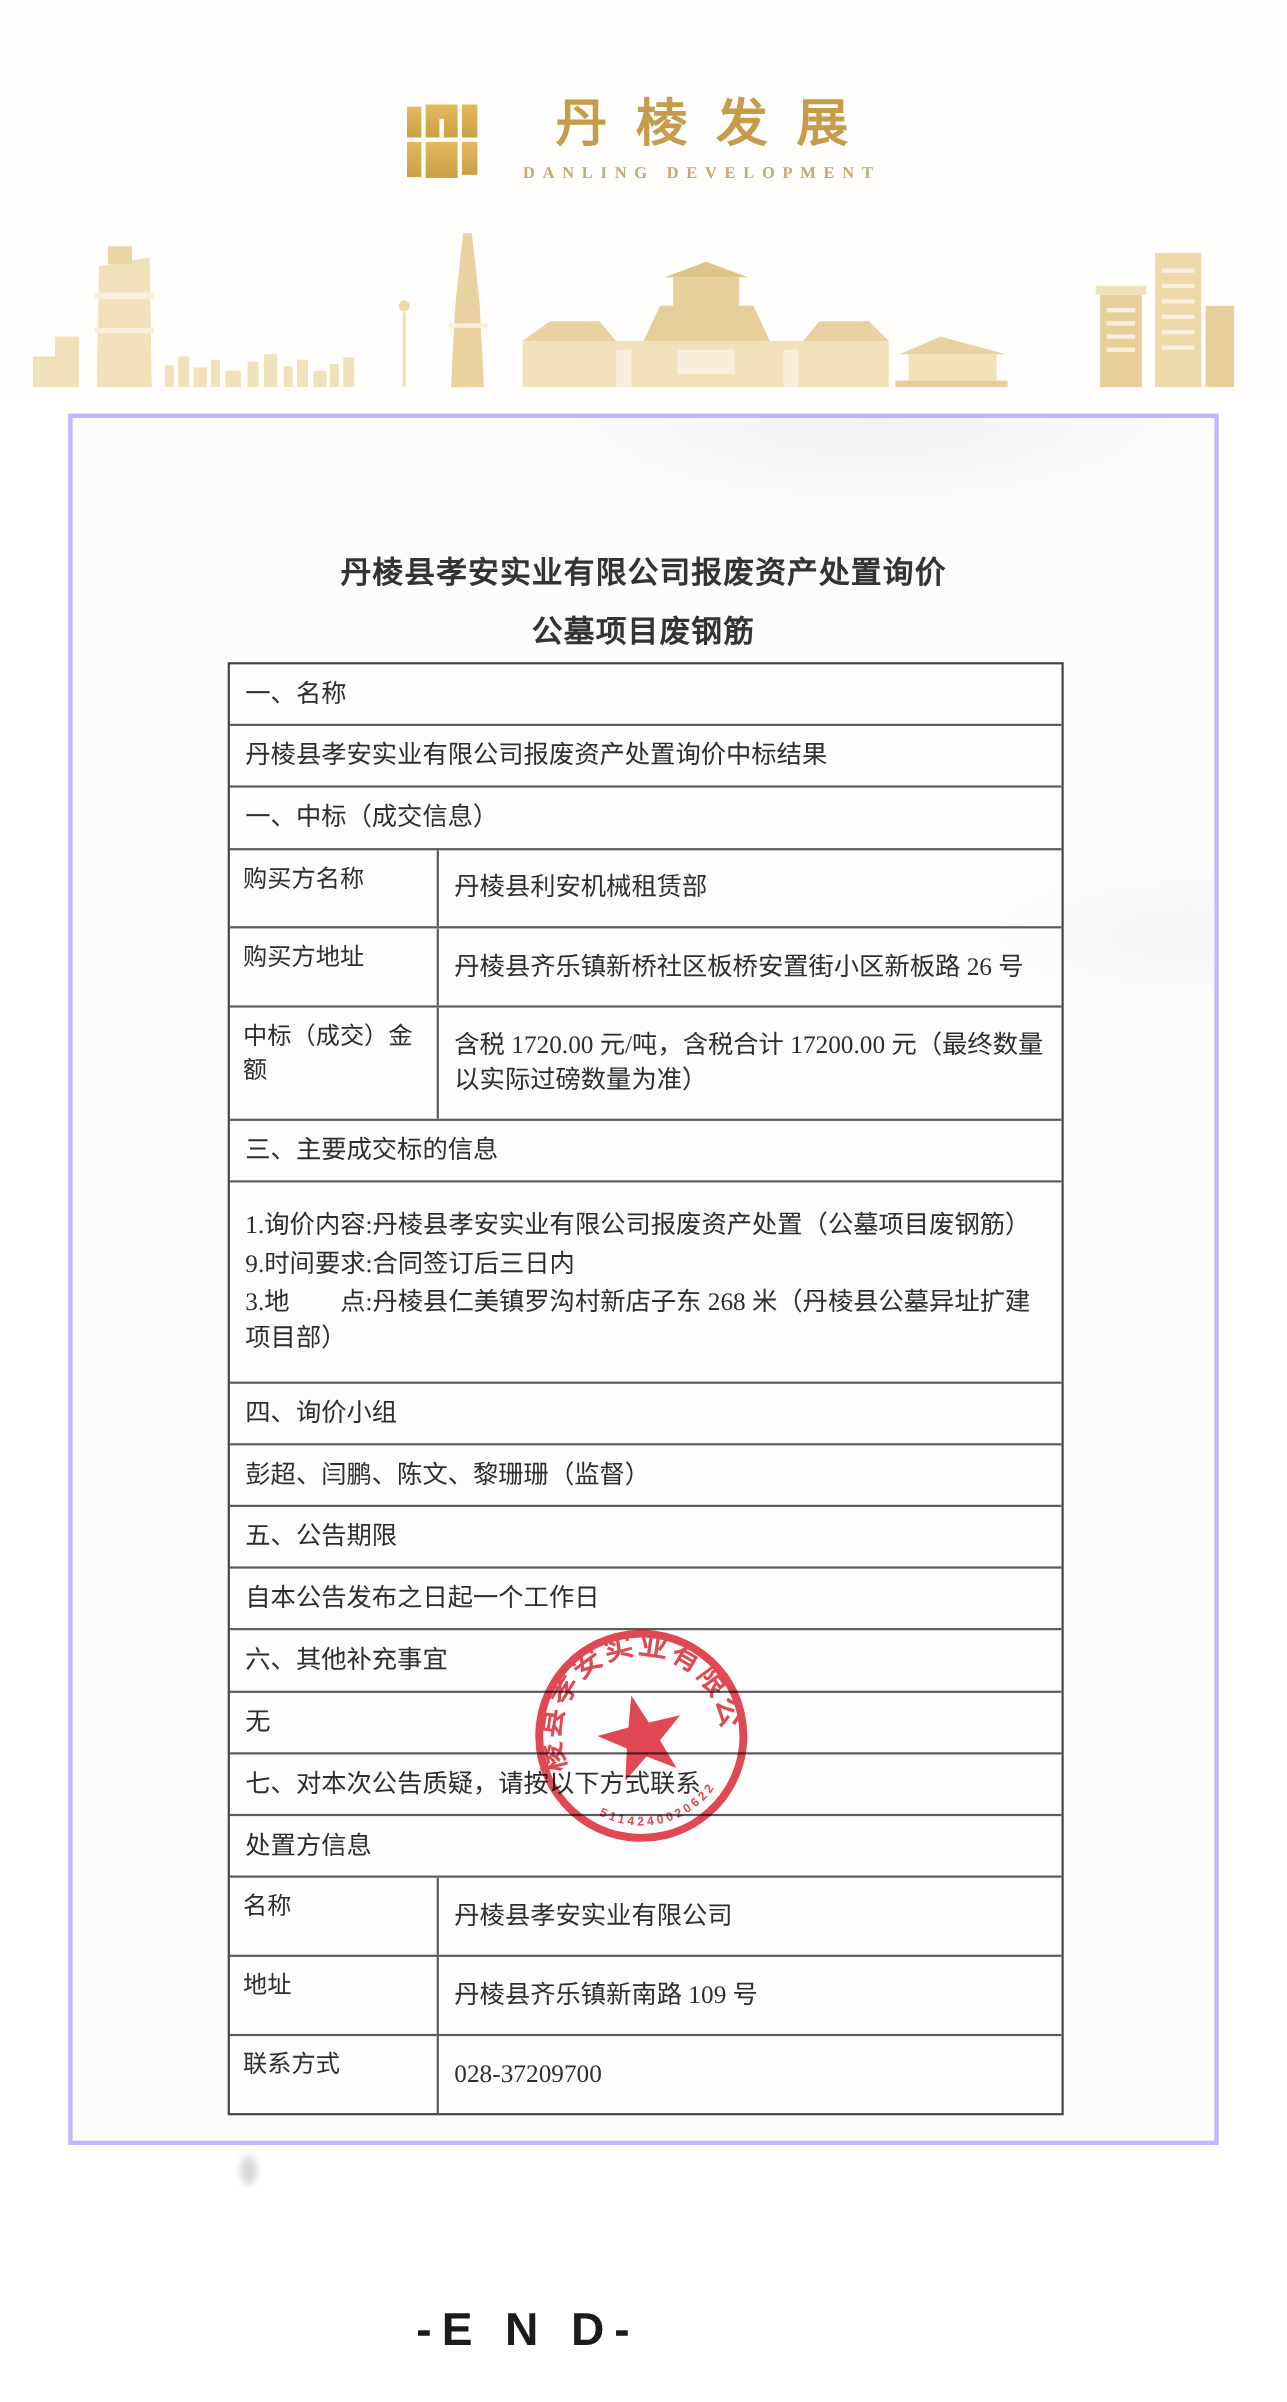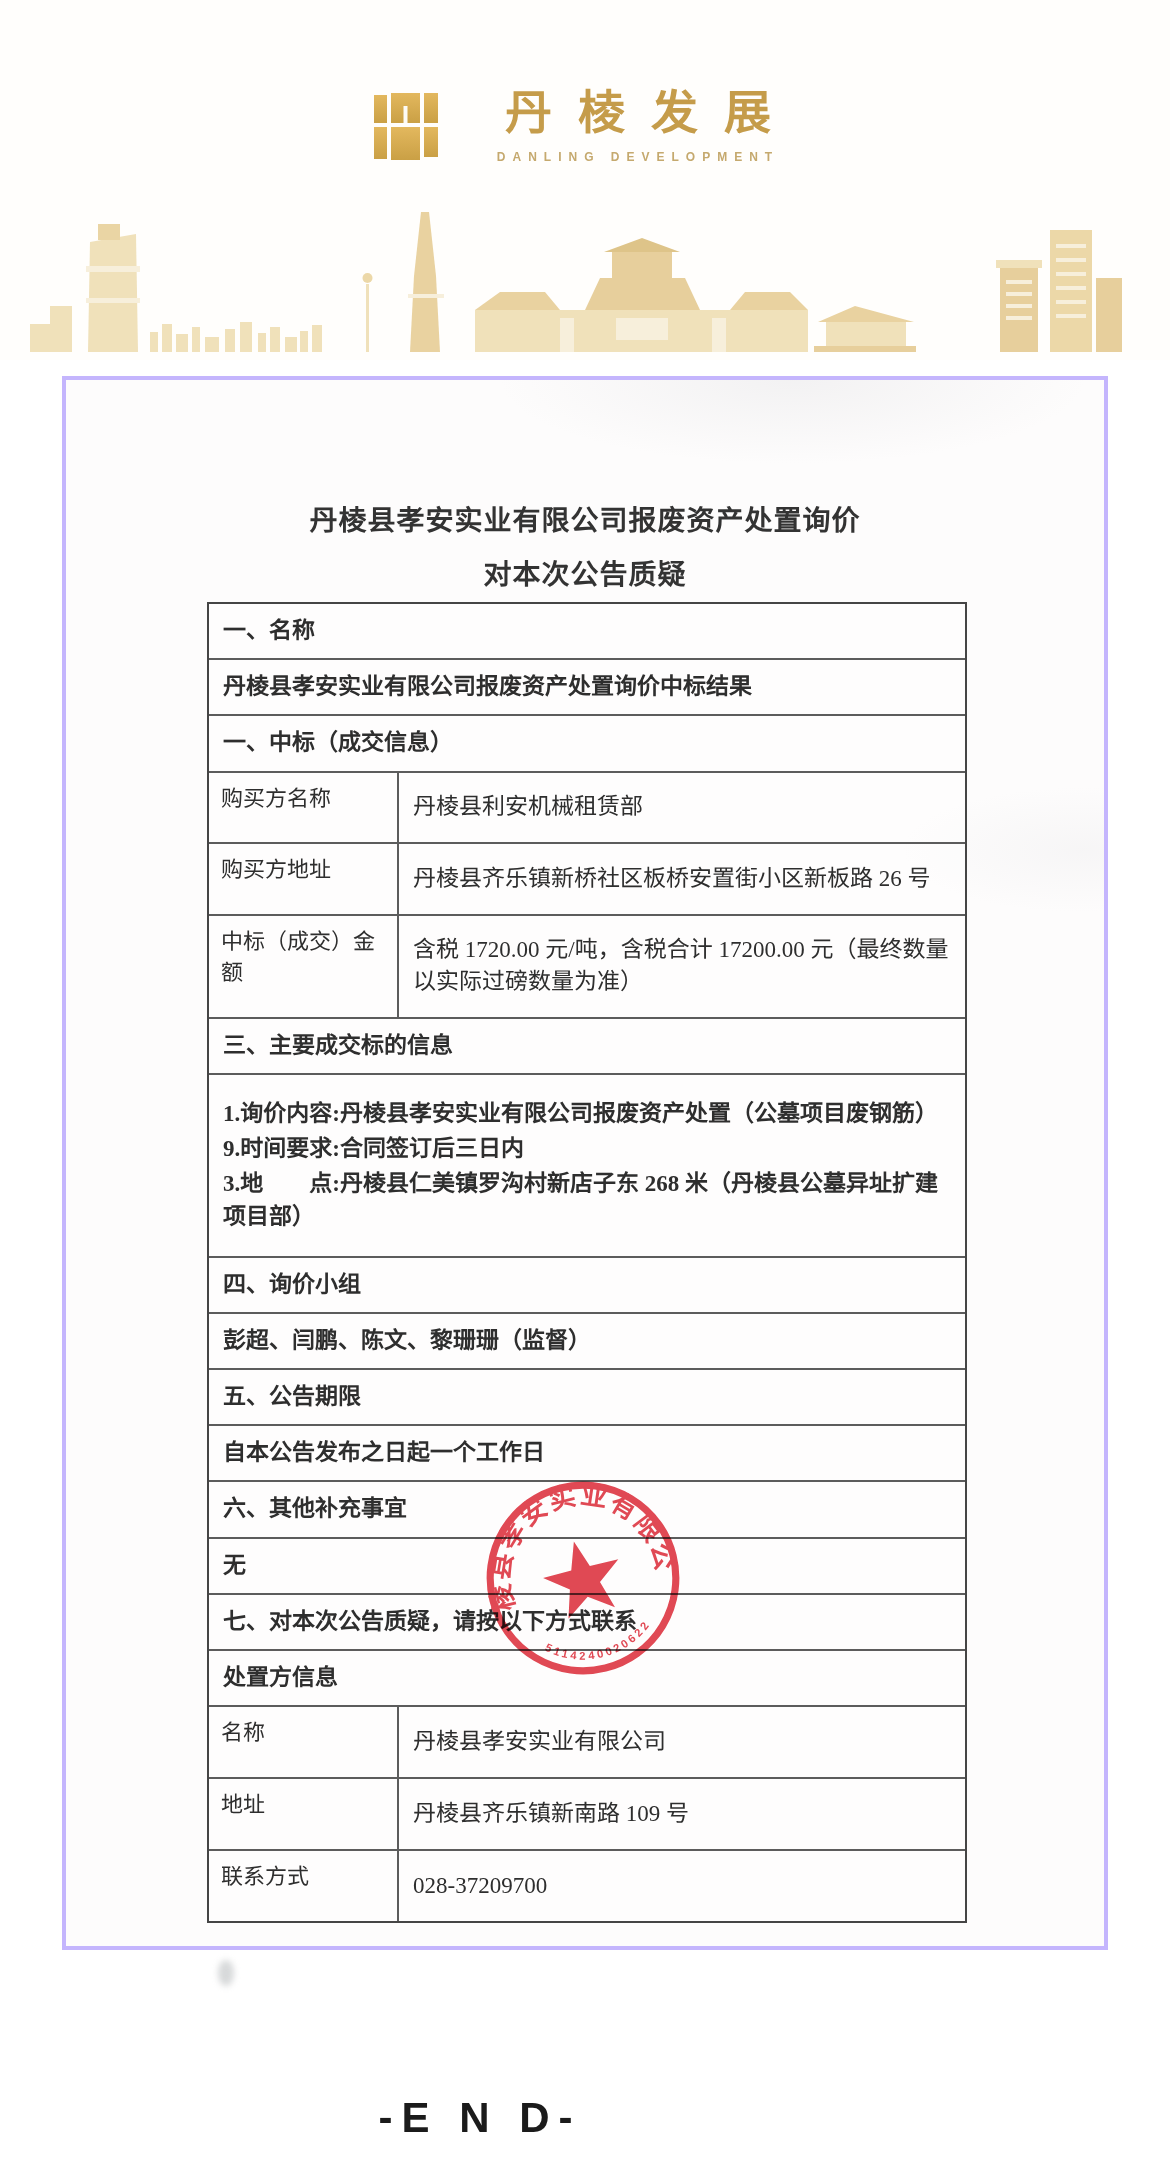--- a/index.html
+++ b/index.html
@@ -11,22 +11,22 @@
   .header{position:absolute;left:0;top:0;width:1170px;height:360px;background:#fffefc;}
   .brand{position:absolute;left:0;top:86px;width:1170px;display:flex;justify-content:center;align-items:center;gap:40px;}
   .logo-mark{width:66px;height:70px;flex:0 0 66px;}
   .brand-text{display:flex;flex-direction:column;align-items:center;}
   .brand-title{
     font-size:47px;font-weight:bold;letter-spacing:26px;text-indent:26px;
     color:#c59c4a;font-family:"Liberation Serif",serif;line-height:1.15;
     text-shadow:0 1px 0 rgba(255,255,255,.6);
   }
   .brand-sub{
-    margin-top:10px;font-size:12px;letter-spacing:7px;color:#c5a96e;
-    font-family:Liberation Sans, sans-serif;font-weight:bold;
+    margin-top:10px;font-size:15px;letter-spacing:7px;color:#c5a96e;
+    font-family:Liberation Serif, serif;font-weight:bold;
   }
   .skyline{position:absolute;left:0;top:206px;width:1170px;height:146px;}
   
   .card{
     position:absolute;left:62px;top:376px;width:1038px;height:1566px;
     background:#fdfcfc;border:4px solid #c4b5fd;
     font-family:"Liberation Serif",serif;
   }
   .paper-shade{
     position:absolute;inset:0;pointer-events:none;
@@ -43,21 +43,21 @@
   .doc-title.l1{top:118px;}
   .doc-title.l2{top:172px;}
   
   .table{
     position:absolute;left:141px;top:222px;width:760px;
     border:2px solid #454545;box-sizing:border-box;background:rgba(255,255,255,.35);
   }
   .t-row{display:flex;border-bottom:2px solid #5c5c5c;}
   .t-row:last-child{border-bottom:none;}
   .cell{box-sizing:border-box;font-size:23px;color:#2e2e2e;line-height:1.4;padding:11px 14px;}
-  .cell.full{flex:1;font-weight:bold;}
+  .cell.full{flex:1;}
   .t-row.pair .label{
     flex:0 0 190px;width:190px;border-right:2px solid #5c5c5c;
     font-size:22px;display:flex;align-items:center;padding:11px 8px 28px 12px;
   }
   .t-row.pair .value{flex:1;display:flex;align-items:center;}
   .cell.multi{padding:20px 14px;}
   .cell.multi div{margin:3px 0;}
   
   .seal{
     position:absolute;left:415px;top:1096px;width:204px;height:204px;
@@ -159,21 +159,21 @@
       </g>
     </g>
   </svg>
 </div>
 
 <div class="card">
   <div class="paper-shade"></div>
   <div class="smudge"></div>
 
   <div class="doc-title l1">丹棱县孝安实业有限公司报废资产处置询价</div>
-  <div class="doc-title l2">对本次公告质疑</div>
+  <div class="doc-title l2">公墓项目废钢筋</div>
 
   <div class="table">
       <div class="t-row full">
         <div class="cell full">一、名称</div>
       </div>
       <div class="t-row full">
         <div class="cell full">丹棱县孝安实业有限公司报废资产处置询价中标结果</div>
       </div>
       <div class="t-row full">
         <div class="cell full">一、中标（成交信息）</div>

